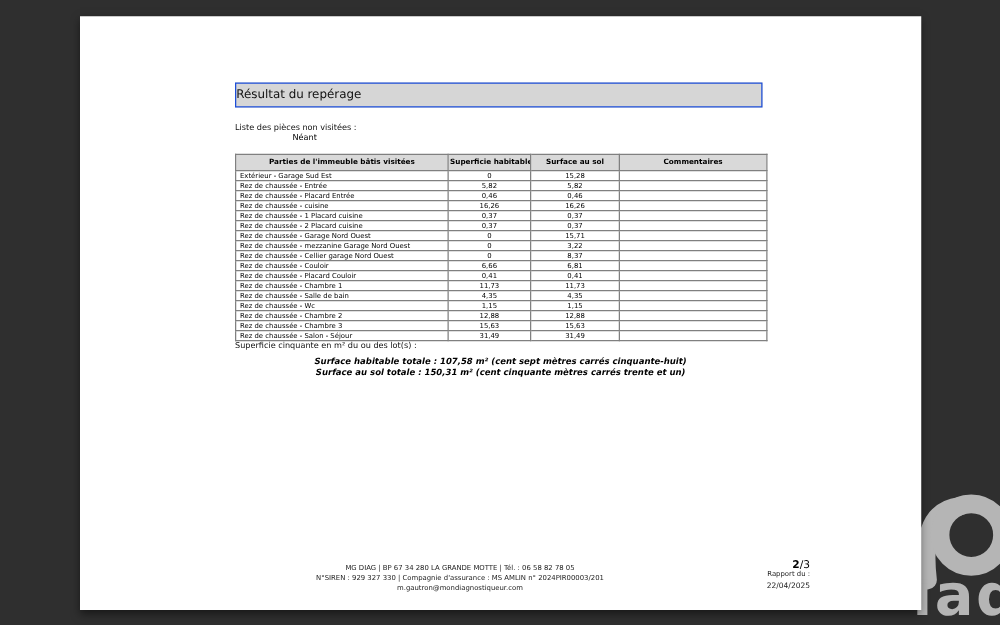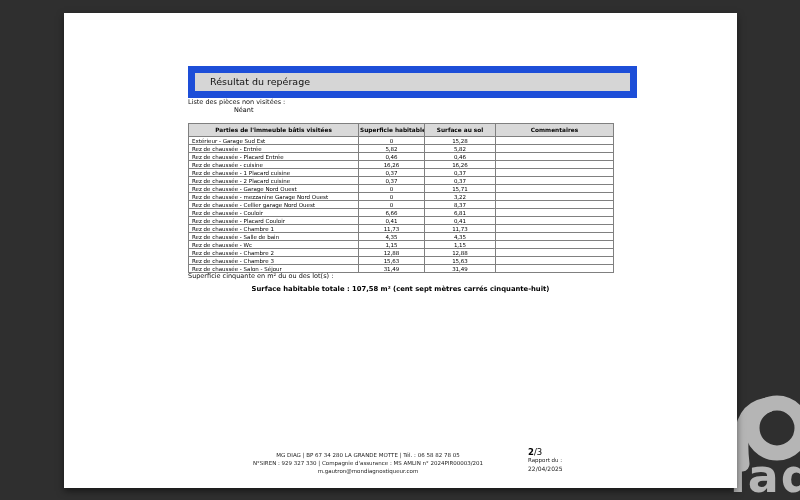--- a/index.html
+++ b/index.html
@@ -16,45 +16,45 @@
     font-size:46px;font-weight:bold;color:#b5b5b5;letter-spacing:2px;line-height:1;
   }
   
   .page{
     position:absolute;left:64px;top:13px;width:673px;height:475px;
     background:#ffffff;z-index:2;box-shadow:0 3px 7px rgba(0,0,0,.5);
   }
   .abs{position:absolute;}
   .title-box{
     left:124px;top:53px;width:420px;height:18px;
-    background:#d6d6d6;border:7px solid #1d4ed8;
-    font-size:9.5px;color:#111;line-height:18px;padding-left:15px;
+    background:#d6d6d6;border:1px solid #1d4ed8;
+    font-size:9.5px;color:#111;line-height:18px;padding-left:0;
   }
   .list-label{left:124px;top:85px;font-size:6.5px;color:#111;}
   .list-value{left:170px;top:93px;font-size:6.5px;font-weight:normal;color:#000;}
   table.rep{
     position:absolute;left:124px;top:110px;width:425px;
     border-collapse:collapse;table-layout:fixed;
     border:1px solid #3c3c3c;
   }
   table.rep th,table.rep td{
     border:1px solid #808080;overflow:hidden;white-space:nowrap;
     font-weight:normal;color:#000;
   }
   table.rep th{
     background:#d9d9d9;font-weight:bold;font-size:5.8px;height:10px;text-align:center;
   }
   table.rep td{font-size:5.5px;height:7px;padding:0;}
   table.rep td.c1{text-align:left;padding-left:3px;}
   table.rep td.num{text-align:center;}
   .col1{width:170px;} .col2{width:66px;} .col3{width:71px;} .col4{width:118px;}
   .sup-note{left:124px;top:259px;font-size:6.5px;color:#111;}
-  .totals{left:124px;top:272px;width:425px;text-align:center;font-size:6.8px;font-weight:bold;color:#000;line-height:8.5px;}
+  .totals{left:124px;top:272px;width:425px;text-align:center;font-size:6.8px;font-weight:bold;color:#000;line-height:8.5px;font-style:italic;}
   .footer-c{left:124px;top:438px;width:360px;text-align:center;font-size:5.5px;color:#222;line-height:8px;}
-  .footer-r{left:464px;top:434px;width:120px;text-align:left;color:#222;}
+  .footer-r{left:464px;top:434px;width:120px;text-align:right;color:#222;}
   .pagenum{font-size:8.5px;color:#000;line-height:10px;}
   .pagenum .b{font-weight:bold;}
   .rpt{font-size:5.5px;line-height:7.5px;}
   .rpt-date{font-size:6px;line-height:8px;}
 </style>
 </head>
 <body>
 
 <svg class="wm" viewBox="0 0 130 135" aria-hidden="true">
   <path d="M 46 92 C 42 58, 48 36, 72 33" fill="none" stroke="#b5b5b5" stroke-width="15" stroke-linecap="round"></path>
@@ -189,20 +189,21 @@
           <td class="num">31,49</td>
           <td class="num"></td>
         </tr>
       </tbody>
   </table>
 
   <div class="abs sup-note">Superficie cinquante en m² du ou des lot(s) :</div>
 
   <div class="abs totals">
     <div>Surface habitable totale : 107,58 m² (cent sept mètres carrés cinquante-huit)</div>
+    <div>Surface au sol totale : 150,31 m² (cent cinquante mètres carrés trente et un)</div>
   </div>
 
   <div class="abs footer-c">
     <div>MG DIAG | BP 67 34 280 LA GRANDE MOTTE | Tél. : 06 58 82 78 05</div>
     <div>N°SIREN : 929 327 330 | Compagnie d'assurance : MS AMLIN n° 2024PIR00003/201</div>
     <div>m.gautron@mondiagnostiqueur.com</div>
   </div>
 
   <div class="abs footer-r">
     <div class="pagenum"><span class="b">2</span><span>/3</span></div>

